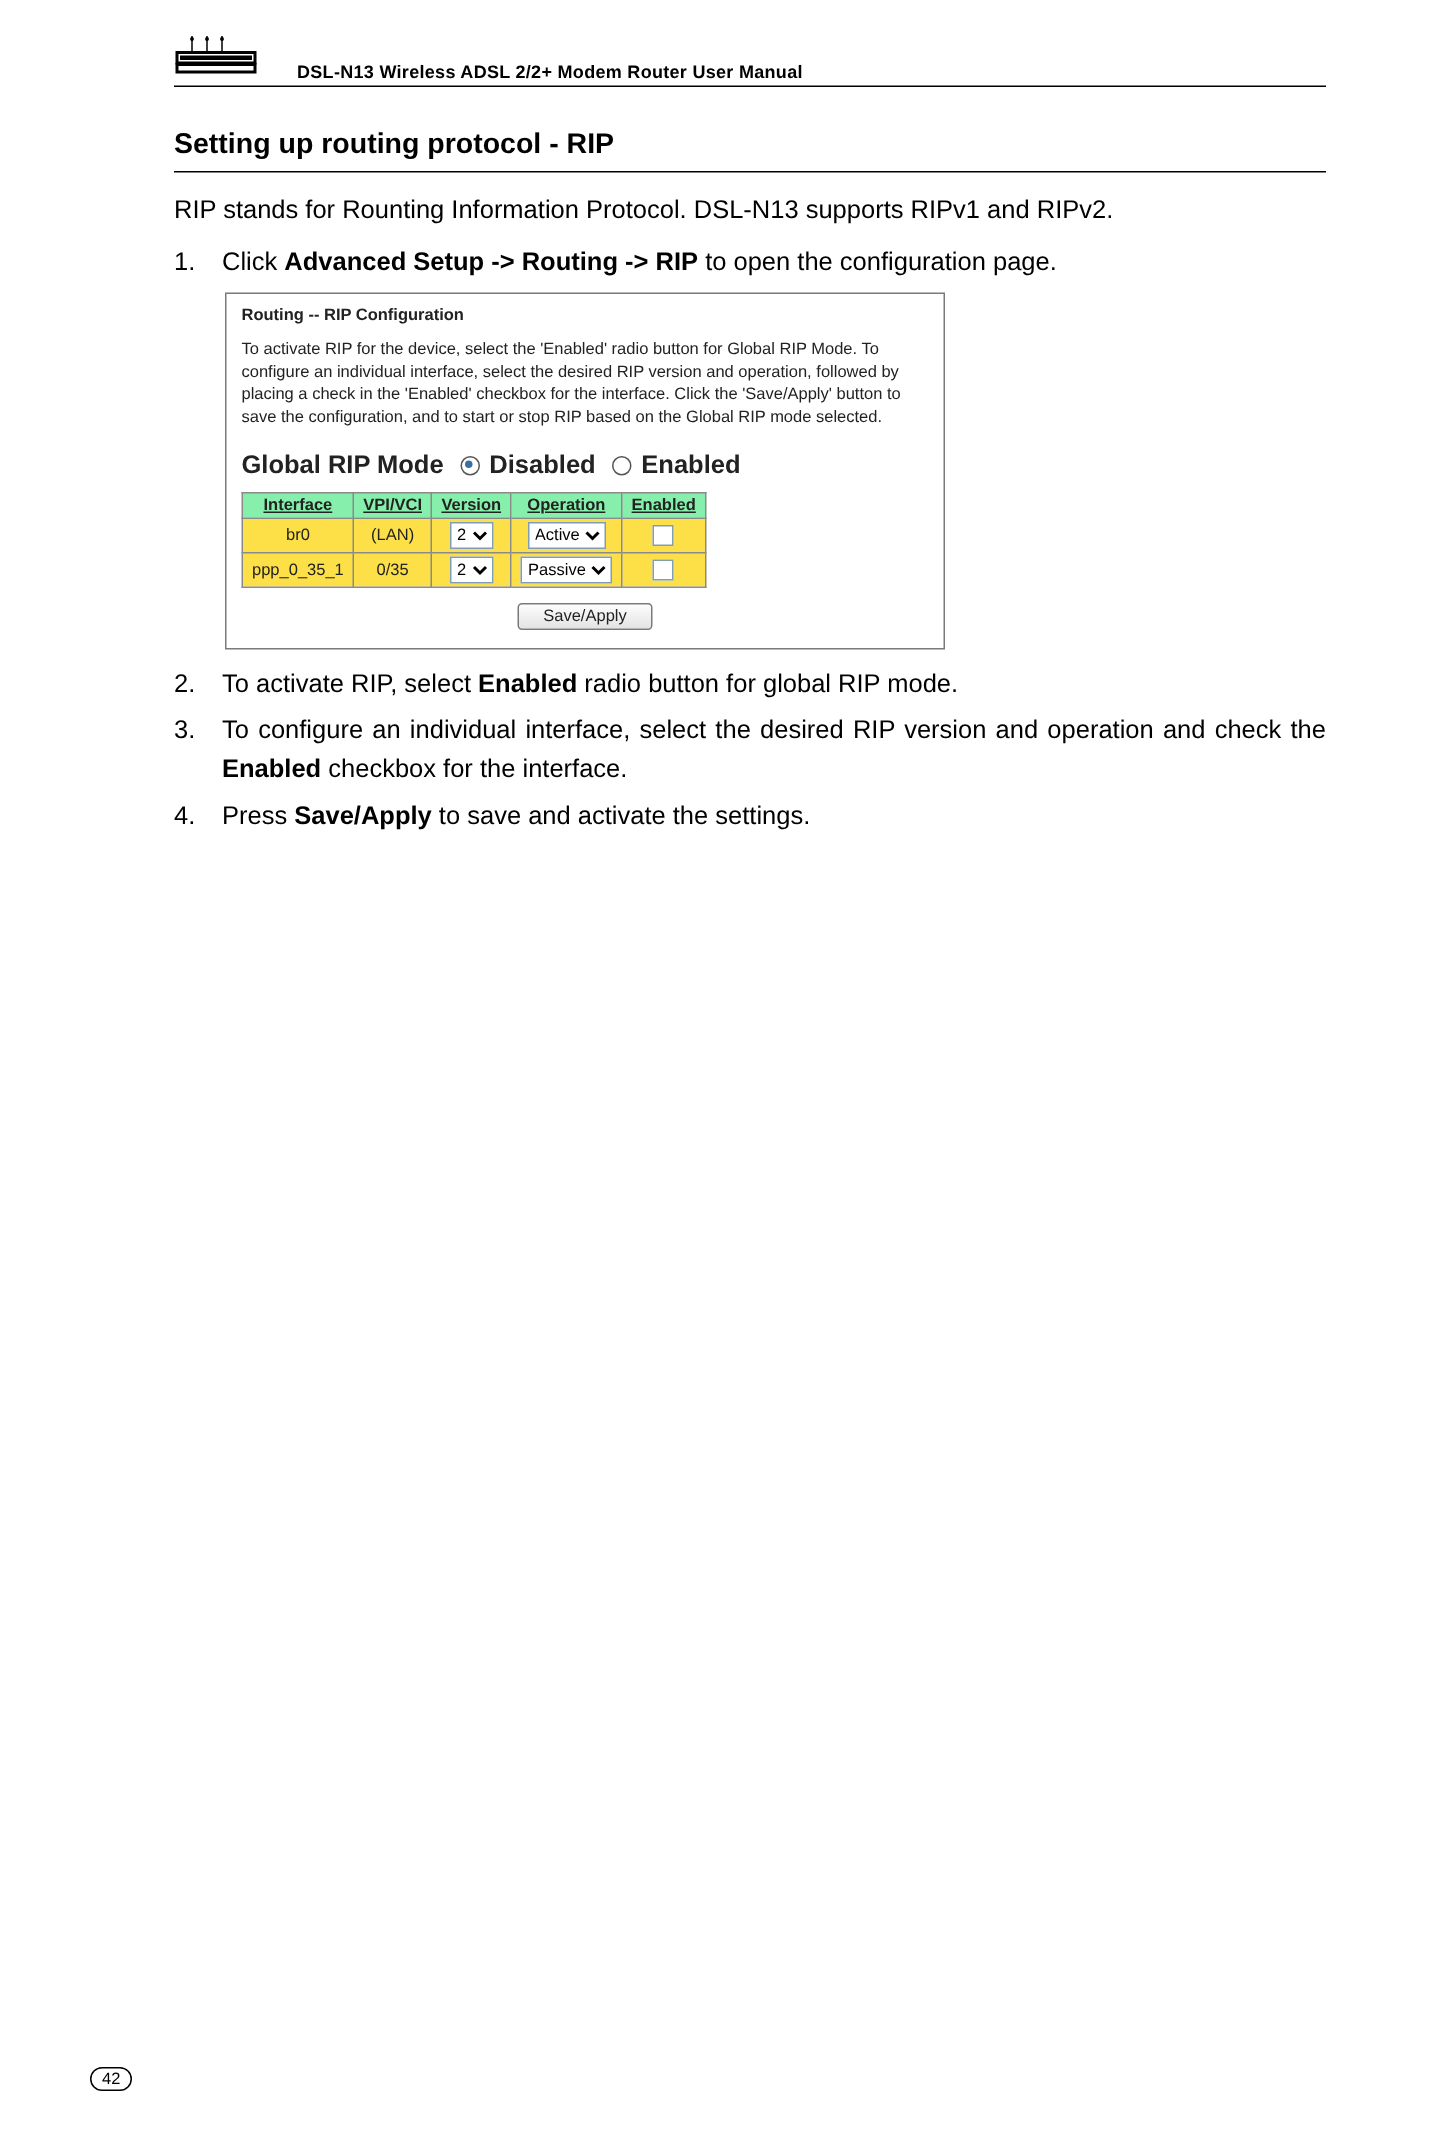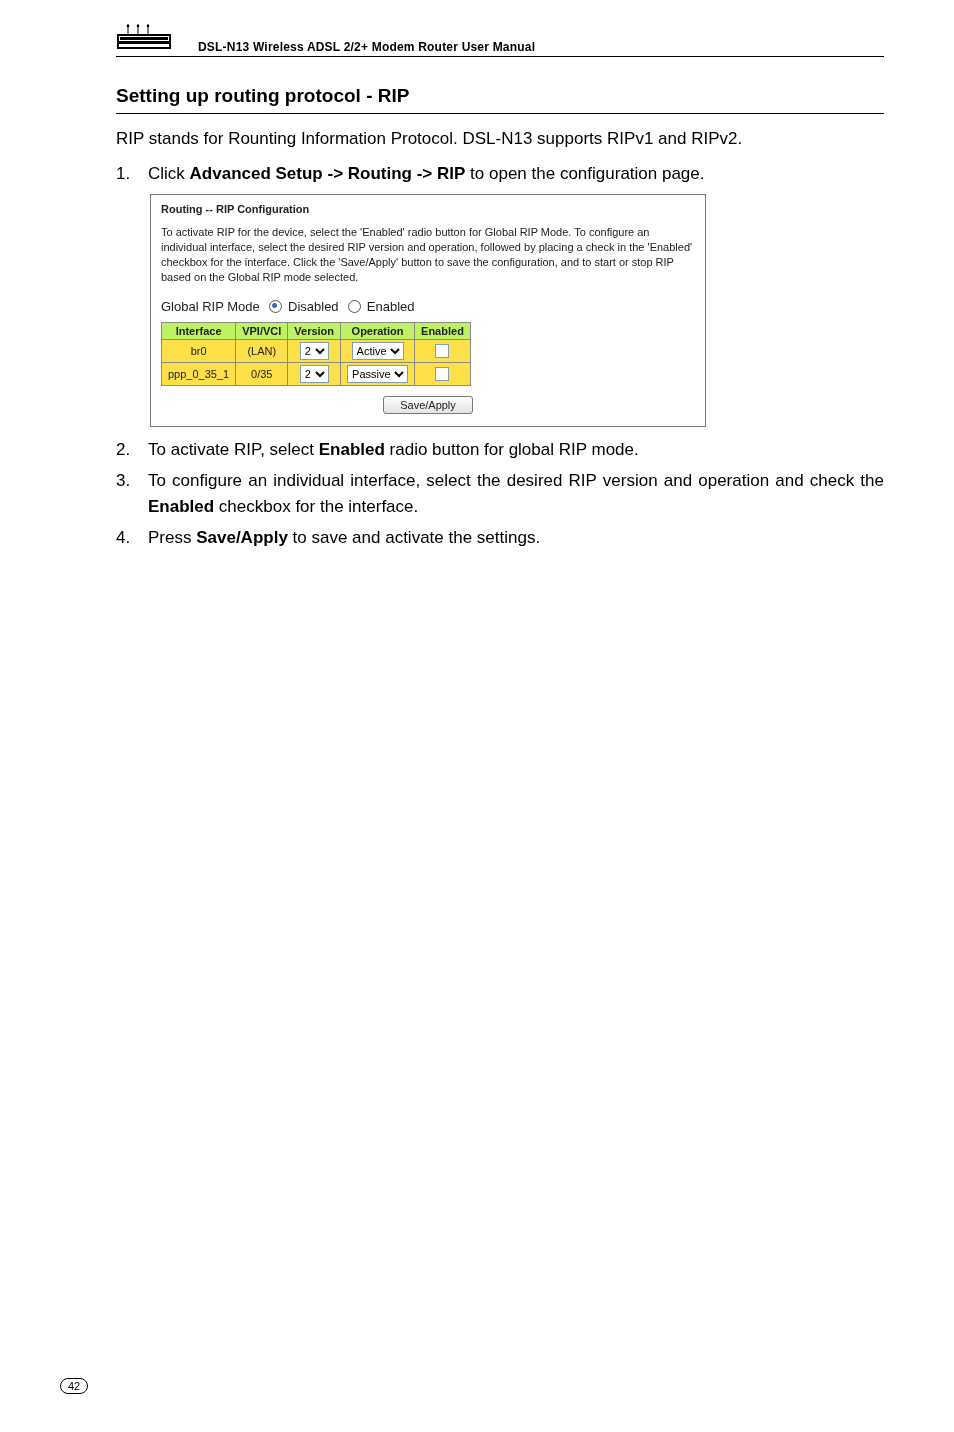--- a/index.html
+++ b/index.html
@@ -60,41 +60,41 @@
   }
   ol.steps > li .txt {
     flex: 1;
     text-align: justify;
   }
   .bold { font-weight: bold; }
 
   
   .shot {
     border: 1px solid #7a7a7a;
-    width: 556px;
+    width: 480px;
     margin: 8px 0 10px 34px;
     padding: 8px 10px 10px 10px;
     font-family: Verdana, Arial, sans-serif;
     font-size: 11px;
     color: #222;
     box-sizing: border-box;
   }
   .shot .s-title {
     font-weight: bold;
     margin-bottom: 10px;
     font-size: 11px;
   }
   .shot .s-desc {
     font-size: 11px;
     line-height: 1.35;
     margin-bottom: 14px;
   }
   .shot .s-mode {
-    font-weight: normal;
-    font-size: 13px;
+    font-weight: bold;
+    font-size: 17px;
     margin-bottom: 8px;
   }
   .shot .radio {
     display: inline-block;
     width: 11px; height: 11px;
     border: 1px solid #555;
     border-radius: 50%;
     vertical-align: -2px;
     margin: 0 2px 0 6px;
     position: relative;
@@ -113,21 +113,22 @@
     font-size: 11px;
   }
   .shot th, .shot td {
     border: 1px solid #8a8a8a;
     padding: 2px 6px;
     text-align: center;
     background: #fde047;
   }
   .shot th {
     font-weight: bold;
-    background: #bef264;
+    background: #86efac;
+    text-decoration: underline;
   }
   .shot select {
     font-size: 11px;
     height: 18px;
     border: 1px solid #7e9db9;
     background: #fff;
   }
   .shot .chk {
     display: inline-block;
     width: 12px; height: 12px;

